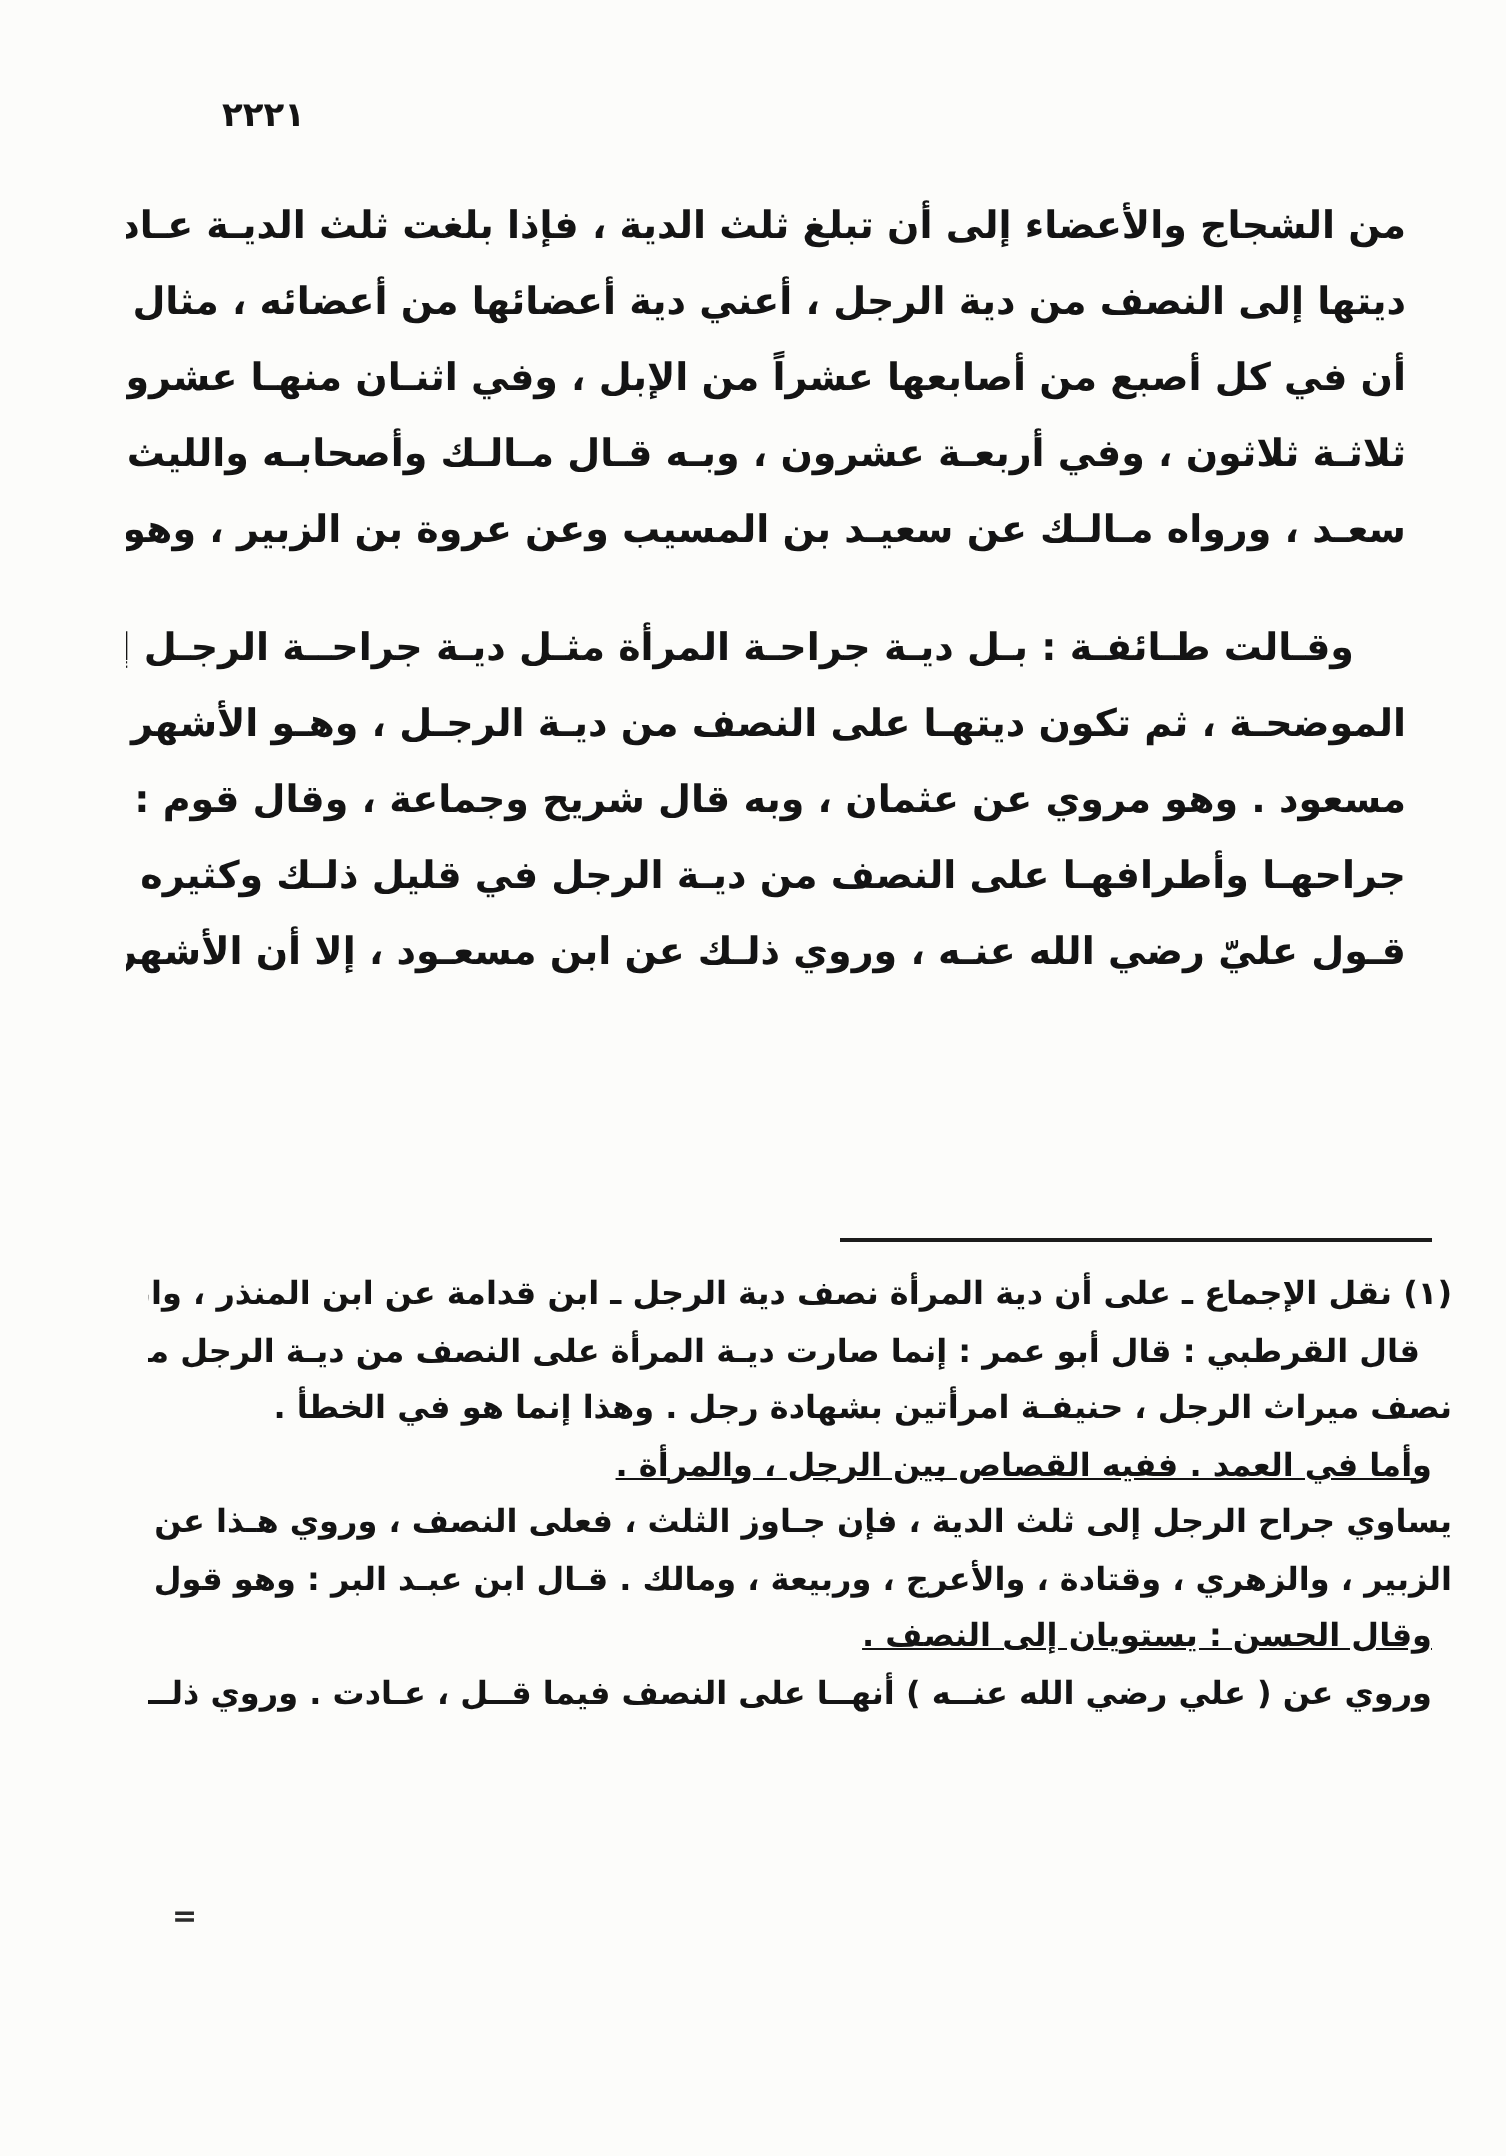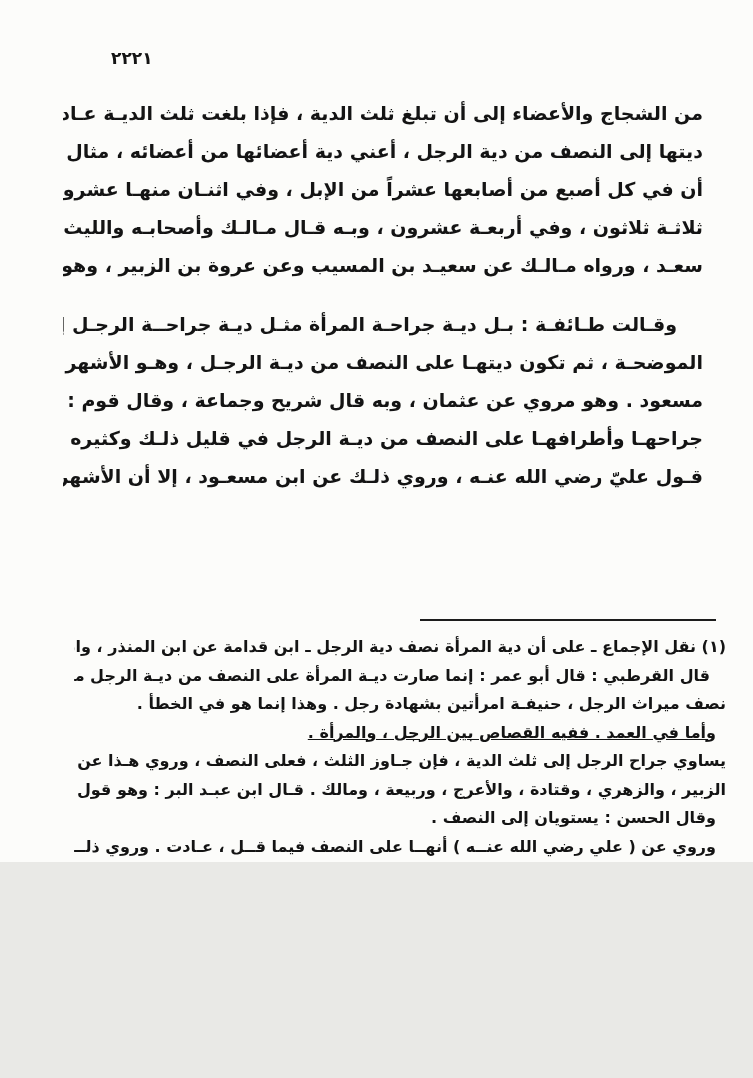--- a/index.html
+++ b/index.html
@@ -4,21 +4,21 @@
 <style>
   html, body {
     margin: 0;
     padding: 0;
     background: #e9e9e6;
     font-family: "DejaVu Sans", sans-serif;
   }
   .page {
     position: relative;
     width: 753px;
-    height: 862px;
+    height: 1078px;
     margin: 0 auto;
     background: #fcfcfa;
     color: #141414;
     overflow: hidden;
   }
   .page-number {
     position: absolute;
     top: 48px;
     left: 111px;
     font-size: 17px;
@@ -110,21 +110,21 @@
         <div class="line line-last">نصف ميراث الرجل ، حنيفـة امرأتين بشهادة رجل . وهذا إنما هو في الخطأ .</div>
       </div>
       <div class="para">
         <div class="line line-last" style="text-indent: 10px; text-decoration: underline;">وأما في العمد . ففيه القصاص بين الرجل ، والمرأة .</div>
       </div>
       <div class="para">
         <div class="line">يساوي جراح الرجل إلى ثلث الدية ، فإن جـاوز الثلث ، فعلى النصف ، وروي هـذا عن عمر ،</div>
         <div class="line">الزبير ، والزهري ، وقتادة ، والأعرج ، وربيعة ، ومالك . قـال ابن عبـد البر : وهو قول فقهـاء</div>
       </div>
       <div class="para">
-        <div class="line line-last" style="text-indent: 10px;">وقال الحسن : يستويان إلى النصف .</div>
+        <div class="line line-last" style="text-indent: 10px; text-decoration: underline;">وقال الحسن : يستويان إلى النصف .</div>
       </div>
       <div class="para">
         <div class="line" style="text-indent: 10px;">وروي عن ( علي رضي الله عنــه ) أنهــا على النصف فيما قــل ، عـادت . وروي ذلــك عن ابن</div>
       </div>
     </div>
 
   <div class="continuation-mark">=</div>
 
 </div>
 

